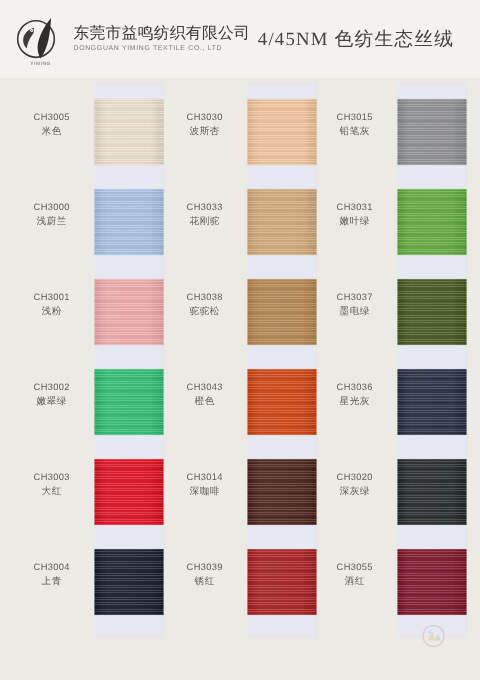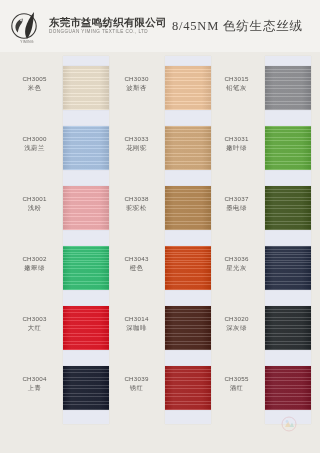--- a/index.html
+++ b/index.html
@@ -65,21 +65,21 @@
   }
 
   .brand-names {
     display: flex;
     flex-direction: column;
     justify-content: center;
     line-height: 1;
   }
   .brand-cn {
     font-size: 10.5px;
-    font-weight: bold;
+    font-weight: normal;
     color: #3a3936;
     letter-spacing: .2px;
     white-space: nowrap;
   }
   .brand-en {
     font-size: 4.6px;
     color: #7d7b78;
     letter-spacing: .45px;
     margin-top: 2.5px;
     white-space: nowrap;
@@ -218,21 +218,21 @@
         </svg>
         <div class="logo-caption">YIMING</div>
       </div>
 
       <div class="brand-names">
         <div class="brand-cn">东莞市益鸣纺织有限公司</div>
         <div class="brand-en">DONGGUAN YIMING TEXTILE CO., LTD</div>
       </div>
     </div>
 
-    <div class="product-title">8/45NM 色纺生态丝绒</div>
+    <div class="product-title">4/45NM 色纺生态丝绒</div>
   </div>
 
   <div class="grid">
     <div class="column col-0">
       <div class="strip"></div>
     <div class="cell" style="top: 6px;">
           <div class="cell-label">
             <span class="cell-code">CH3005</span>
             <span class="cell-name">米色</span>
           </div>

